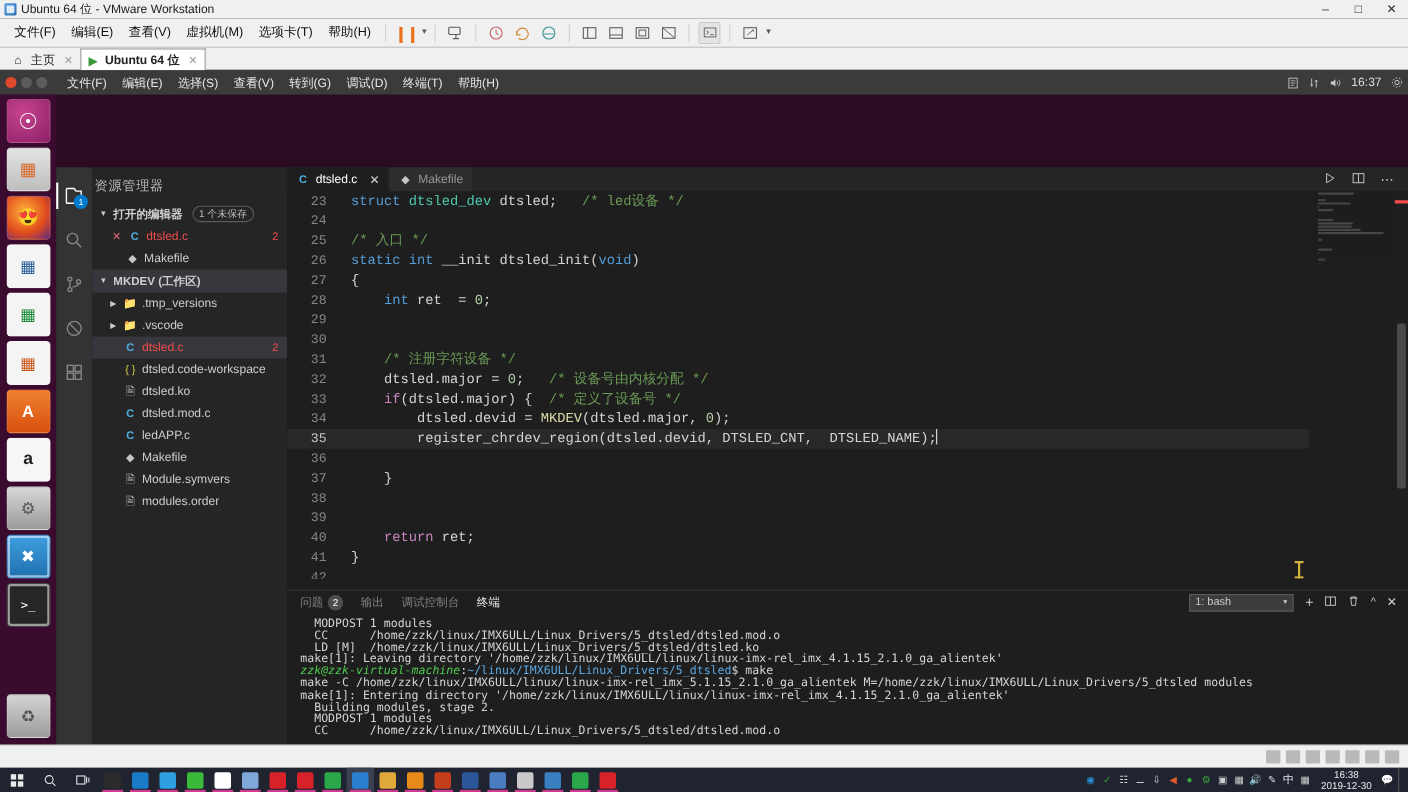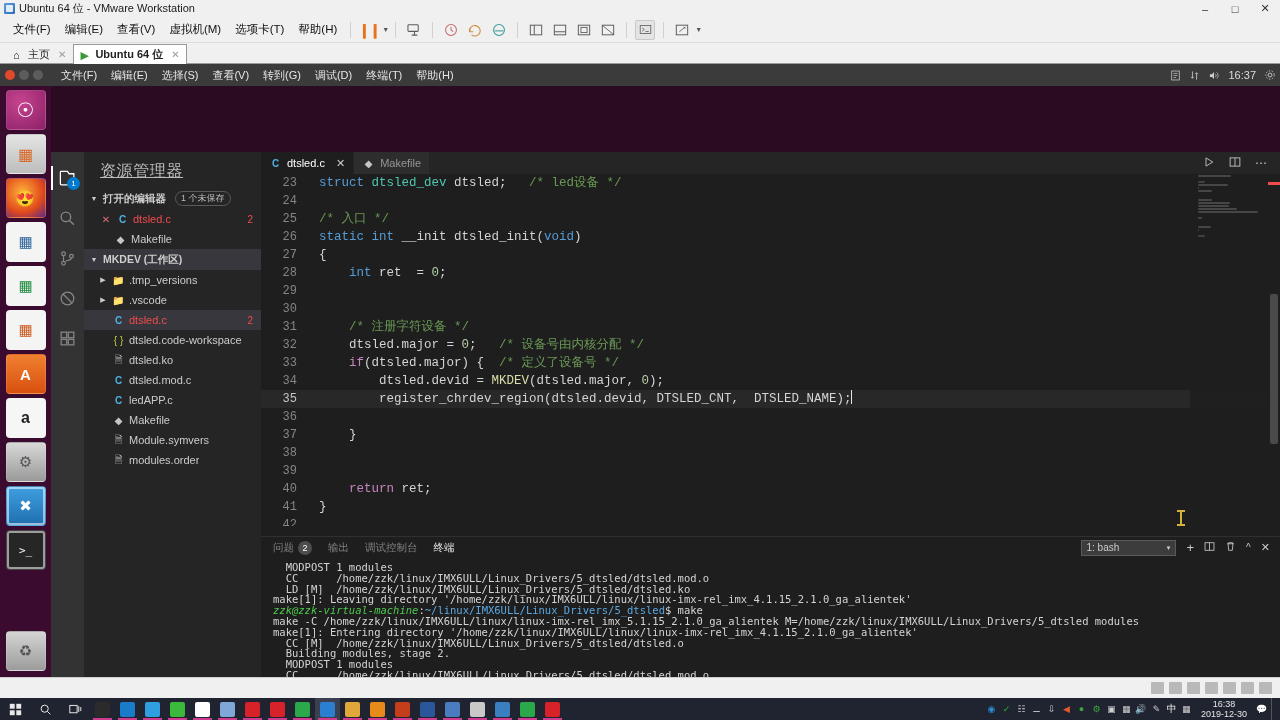--- a/index.html
+++ b/index.html
@@ -124,22 +124,22 @@
     position:absolute; right:4px; bottom:8px; min-width:13px; height:13px;
     border-radius:7px; background:#007acc; color:#fff; font-size:8px;
     display:flex; align-items:center; justify-content:center; padding:0 3px;
   }
 
   .sidebar {
     position:absolute; left:33px; top:0; width:177px; height:584px;
     background:#252526; font-size:11px; color:#cccccc;
   }
   .sidebar-title {
-    padding:9px 16px 6px; font-size:16px; letter-spacing:.6px;
-    text-transform:uppercase; color:#bbb;text-decoration:underline;
+    padding:9px 2px 6px; font-size:12px; letter-spacing:.6px;
+    text-transform:uppercase; color:#bbb;
   }
   .sect-header {
     display:flex; align-items:center; gap:4px; height:21px; padding-left:5px;
     font-size:10.5px; font-weight:bold; color:#cfcfcf; background:#252526;
   }
   .sect-header.ws { background:#37373d; }
   .twisty { font-size:7px; width:10px; text-align:center; color:#ccc; }
   .unsaved-badge {
     font-size:9px; border:1px solid #5a5a5a; border-radius:9px;
     padding:0 5px; color:#bdbdbd; font-weight:normal; margin-left:5px;
@@ -696,21 +696,20 @@
             </div>
           </div>
           <div class="terminal" id="terminal-lines">
               <div class="tl"><span class="t-white">  MODPOST 1 modules</span></div>
               <div class="tl"><span class="t-white">  CC      /home/zzk/linux/IMX6ULL/Linux_Drivers/5_dtsled/dtsled.mod.o</span></div>
               <div class="tl"><span class="t-white">  LD [M]  /home/zzk/linux/IMX6ULL/Linux_Drivers/5_dtsled/dtsled.ko</span></div>
               <div class="tl"><span class="t-white">make[1]: Leaving directory '/home/zzk/linux/IMX6ULL/linux/linux-imx-rel_imx_4.1.15_2.1.0_ga_alientek'</span></div>
               <div class="tl"><span class="t-green">zzk@zzk-virtual-machine</span><span class="t-white">:</span><span class="t-blue">~/linux/IMX6ULL/Linux_Drivers/5_dtsled</span><span class="t-white">$ make</span></div>
               <div class="tl"><span class="t-white">make -C /home/zzk/linux/IMX6ULL/linux/linux-imx-rel_imx_5.1.15_2.1.0_ga_alientek M=/home/zzk/linux/IMX6ULL/Linux_Drivers/5_dtsled modules</span></div>
               <div class="tl"><span class="t-white">make[1]: Entering directory '/home/zzk/linux/IMX6ULL/linux/linux-imx-rel_imx_4.1.15_2.1.0_ga_alientek'</span></div>
-              <div class="tl"><span class="t-white">  CC [M]  /home/zzk/linux/IMX6ULL/Linux_Drivers/5_dtsled/dtsled.o</span></div>
               <div class="tl"><span class="t-white">  Building modules, stage 2.</span></div>
               <div class="tl"><span class="t-white">  MODPOST 1 modules</span></div>
               <div class="tl"><span class="t-white">  CC      /home/zzk/linux/IMX6ULL/Linux_Drivers/5_dtsled/dtsled.mod.o</span></div>
             </div>
         </div>
 
       </div>
     </div>
   </div>
 

